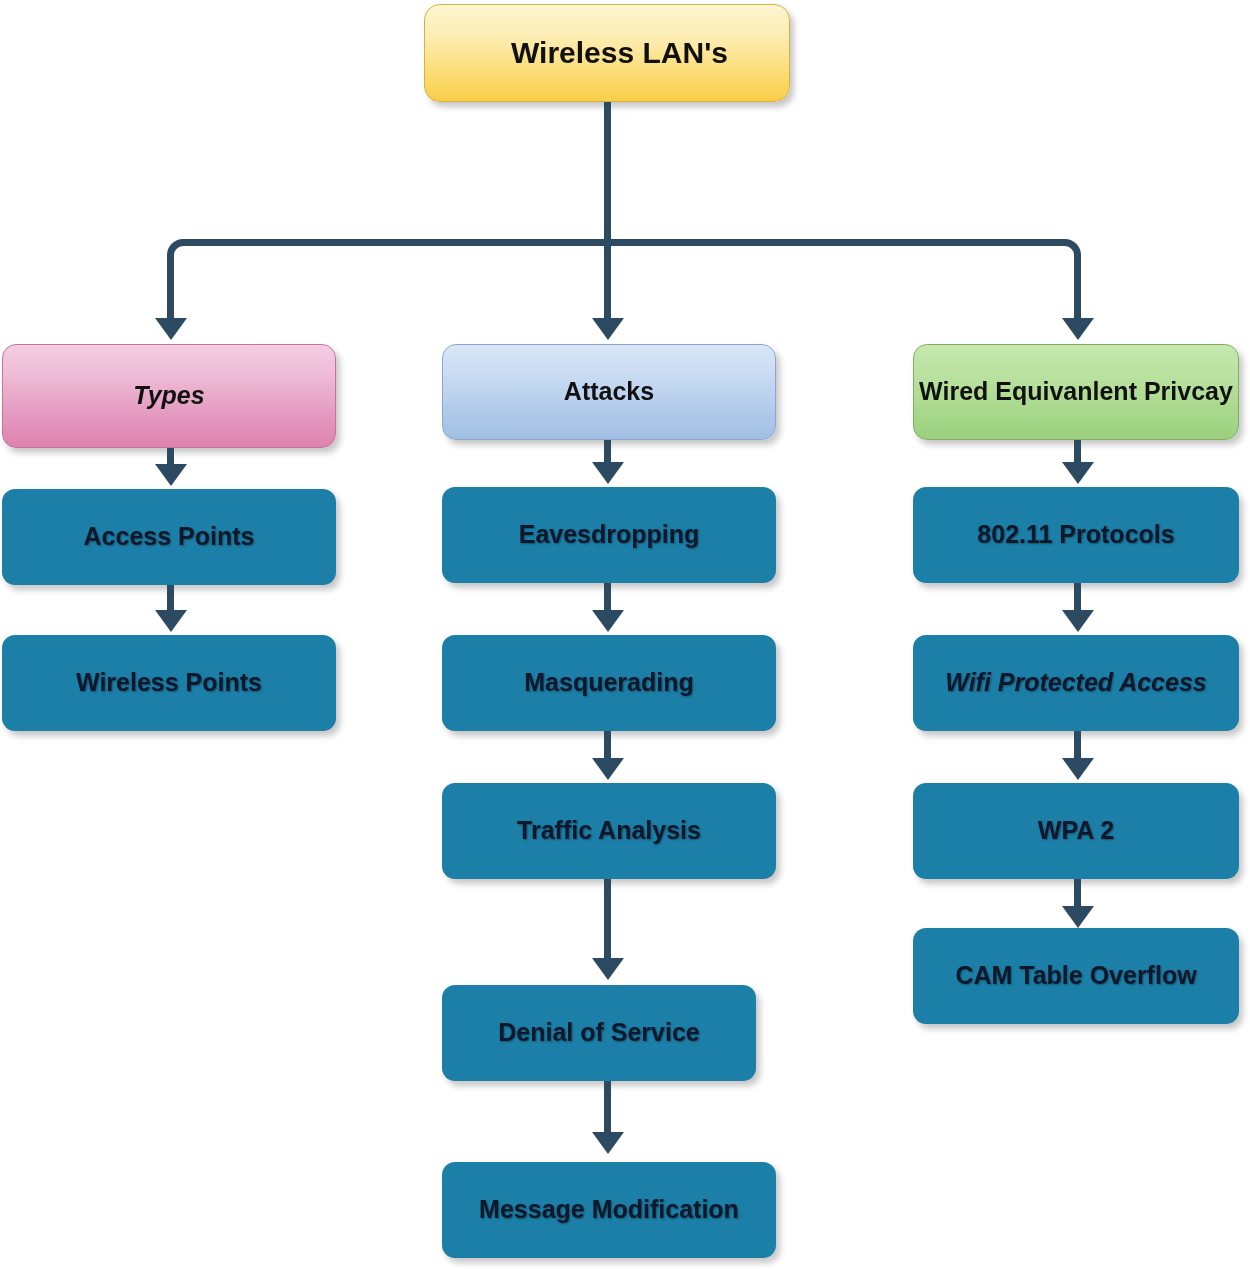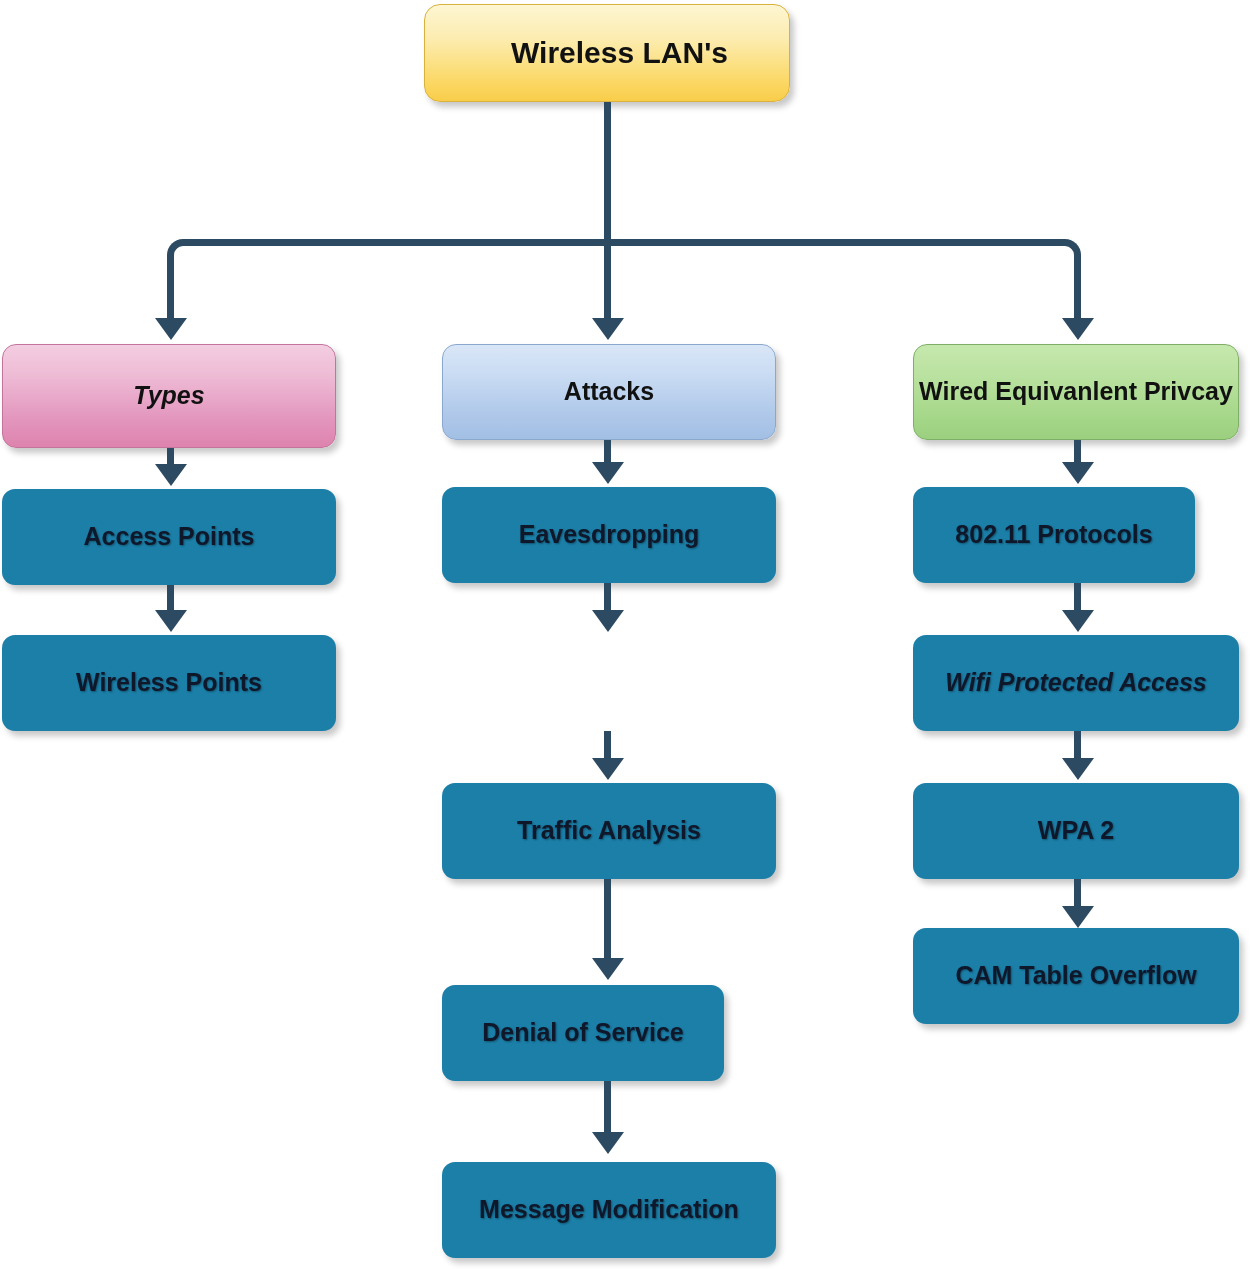--- a/index.html
+++ b/index.html
@@ -148,50 +148,53 @@
   <div class="conn vline" style="left:604px; top:440px; width:7px; height:24px;"></div>
   <div class="arrowhead" style="left:591.5px; top:462px;"></div>
 
   <div class="node leaf" style="left:442px; top:487px; width:334px; height:96px;">
     <span>Eavesdropping</span>
   </div>
 
   <div class="conn vline" style="left:604px; top:583px; width:7px; height:32px;"></div>
   <div class="arrowhead" style="left:591.5px; top:610px;"></div>
 
+  <div class="node leaf" style="left:442px; top:635px; width:334px; height:96px;">
+    <span>Masquerading</span>
+  </div>
 
   <div class="conn vline" style="left:604px; top:731px; width:7px; height:32px;"></div>
   <div class="arrowhead" style="left:591.5px; top:758px;"></div>
 
   <div class="node leaf" style="left:442px; top:783px; width:334px; height:96px;">
     <span>Traffic Analysis</span>
   </div>
 
   <div class="conn vline" style="left:604px; top:879px; width:7px; height:85px;"></div>
   <div class="arrowhead" style="left:591.5px; top:958px;"></div>
 
-  <div class="node leaf" style="left:442px; top:985px; width:282px; height:96px;">
+  <div class="node leaf" style="left:442px; top:985px; width:314px; height:96px;">
     <span>Denial of Service</span>
   </div>
 
   <div class="conn vline" style="left:604px; top:1081px; width:7px; height:56px;"></div>
   <div class="arrowhead" style="left:591.5px; top:1132px;"></div>
 
   <div class="node leaf" style="left:442px; top:1162px; width:334px; height:96px;">
     <span>Message Modification</span>
   </div>
 
   <div class="node cat cat-green" style="left:913px; top:344px; width:326px; height:96px;">
     <span>Wired Equivanlent Privcay</span>
   </div>
 
   <div class="conn vline" style="left:1074px; top:440px; width:7px; height:24px;"></div>
   <div class="arrowhead" style="left:1061.5px; top:462px;"></div>
 
-  <div class="node leaf" style="left:913px; top:487px; width:282px; height:96px;">
+  <div class="node leaf" style="left:913px; top:487px; width:326px; height:96px;">
     <span>802.11 Protocols</span>
   </div>
 
   <div class="conn vline" style="left:1074px; top:583px; width:7px; height:32px;"></div>
   <div class="arrowhead" style="left:1061.5px; top:610px;"></div>
 
   <div class="node leaf" style="left:913px; top:635px; width:326px; height:96px;font-style:italic;">
     <span>Wifi Protected Access</span>
   </div>
 

